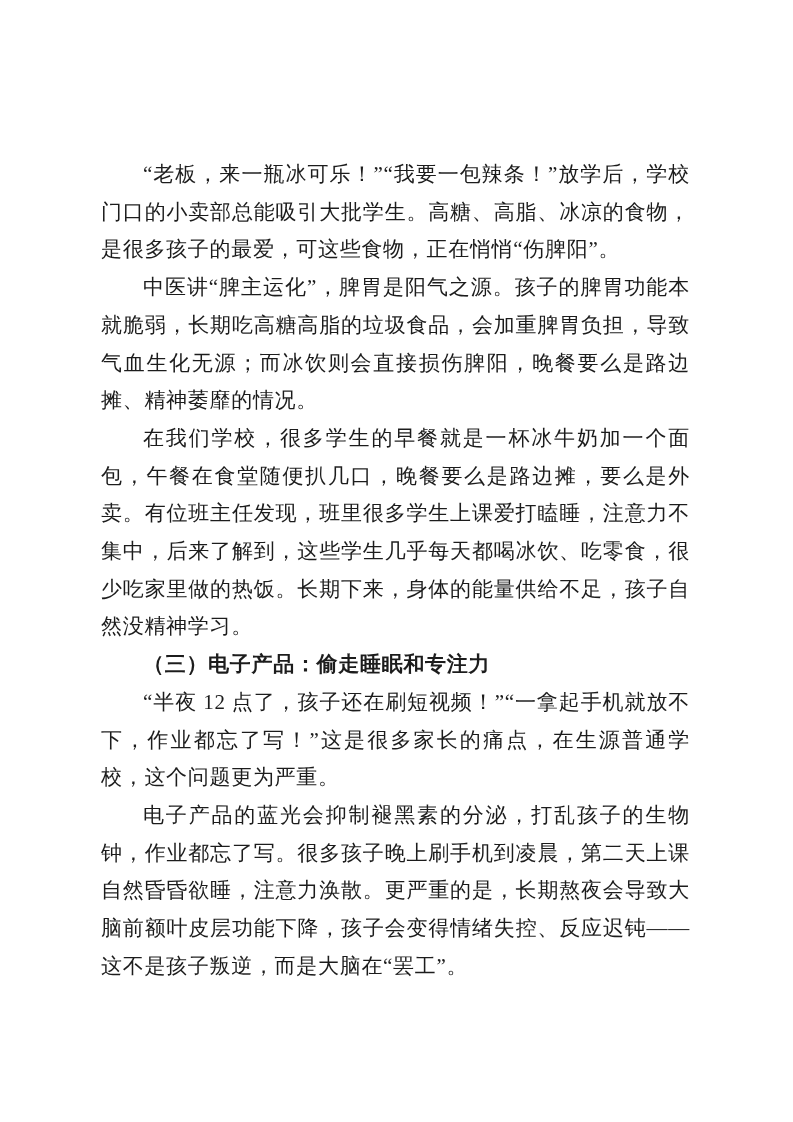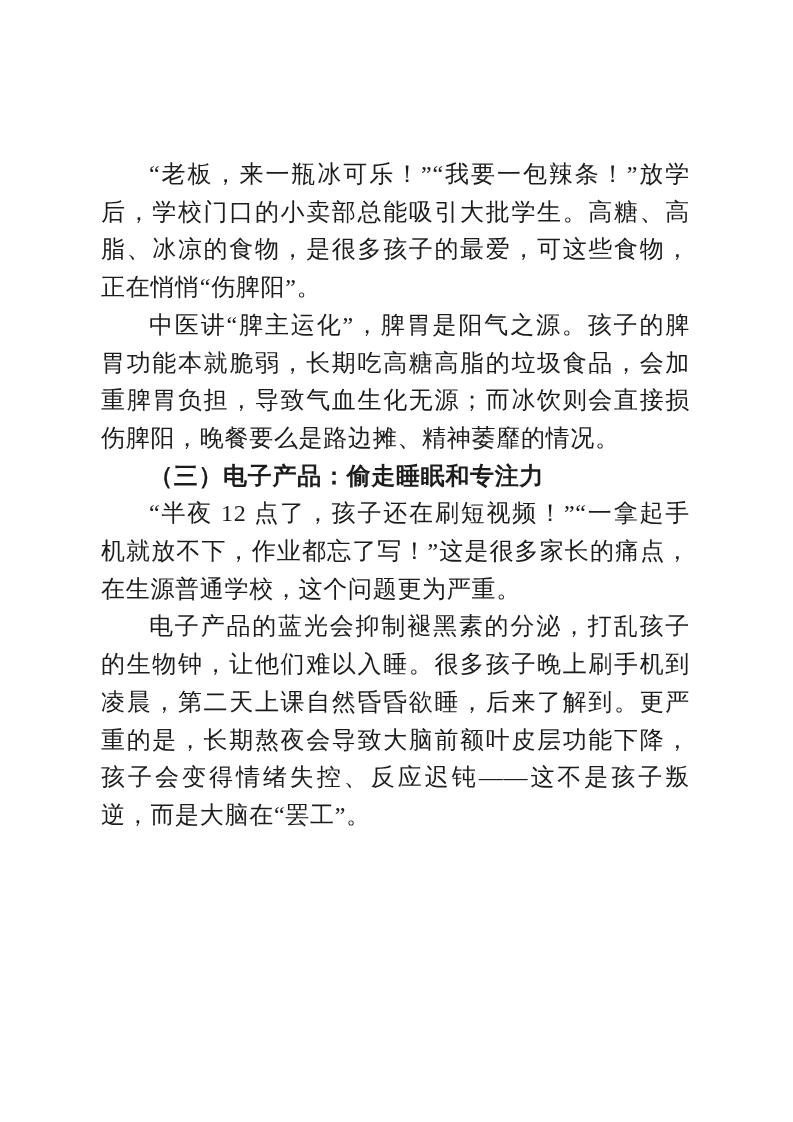--- a/index.html
+++ b/index.html
@@ -15,36 +15,37 @@
   }
   .page {
     position: absolute;
     left: 101px;
     top: 156px;
     width: 589px;
   }
   .para {
     margin: 0;
     padding: 0;
-    font-size: 24px;
+    font-size: 21px;
     line-height: 37.7px;
     letter-spacing: 0.7px;
     text-align: justify;
     text-justify: inter-ideograph;
     text-indent: 2em;
     font-weight: 400;
     word-break: break-all;
   }
   .heading {
     
     font-weight: 700;
   }
 </style>
 </head>
 <body style="background: rgb(255, 255, 255);">
 
 <div class="page" style="color: rgb(28, 28, 28);">
   <p class="para">“老板，来一瓶冰可乐！”“我要一包辣条！”放学后，学校门口的小卖部总能吸引大批学生。高糖、高脂、冰凉的食物，是很多孩子的最爱，可这些食物，正在悄悄“伤脾阳”。</p>
   <p class="para">中医讲“脾主运化”，脾胃是阳气之源。孩子的脾胃功能本就脆弱，长期吃高糖高脂的垃圾食品，会加重脾胃负担，导致气血生化无源；而冰饮则会直接损伤脾阳，晚餐要么是路边摊、精神萎靡的情况。</p>
+  <p class="para">在我们学校，很多学生的早餐就是一杯冰牛奶加一个面包，午餐在食堂随便扒几口，晚餐要么是路边摊，要么是外卖。有位班主任发现，班里很多学生上课爱打瞌睡，注意力不集中，后来了解到，这些学生几乎每天都喝冰饮、吃零食，很少吃家里做的热饭。长期下来，身体的能量供给不足，孩子自然没精神学习。</p>
   <p class="para heading">（三）电子产品：偷走睡眠和专注力</p>
   <p class="para">“半夜 12 点了，孩子还在刷短视频！”“一拿起手机就放不下，作业都忘了写！”这是很多家长的痛点，在生源普通学校，这个问题更为严重。</p>
-  <p class="para">电子产品的蓝光会抑制褪黑素的分泌，打乱孩子的生物钟，让他们难以入睡。很多孩子晚上刷手机到凌晨，第二天上课自然昏昏欲睡，后来了解到。更严重的是，长期熬夜会导致大脑前额叶皮层功能下降，孩子会变得情绪失控、反应迟钝——这不是孩子叛逆，而是大脑在“罢工”。</p>
+  <p class="para">电子产品的蓝光会抑制褪黑素的分泌，打乱孩子的生物钟，作业都忘了写。很多孩子晚上刷手机到凌晨，第二天上课自然昏昏欲睡，注意力涣散。更严重的是，长期熬夜会导致大脑前额叶皮层功能下降，孩子会变得情绪失控、反应迟钝——这不是孩子叛逆，而是大脑在“罢工”。</p>
 </div>
 
 </body></html>

